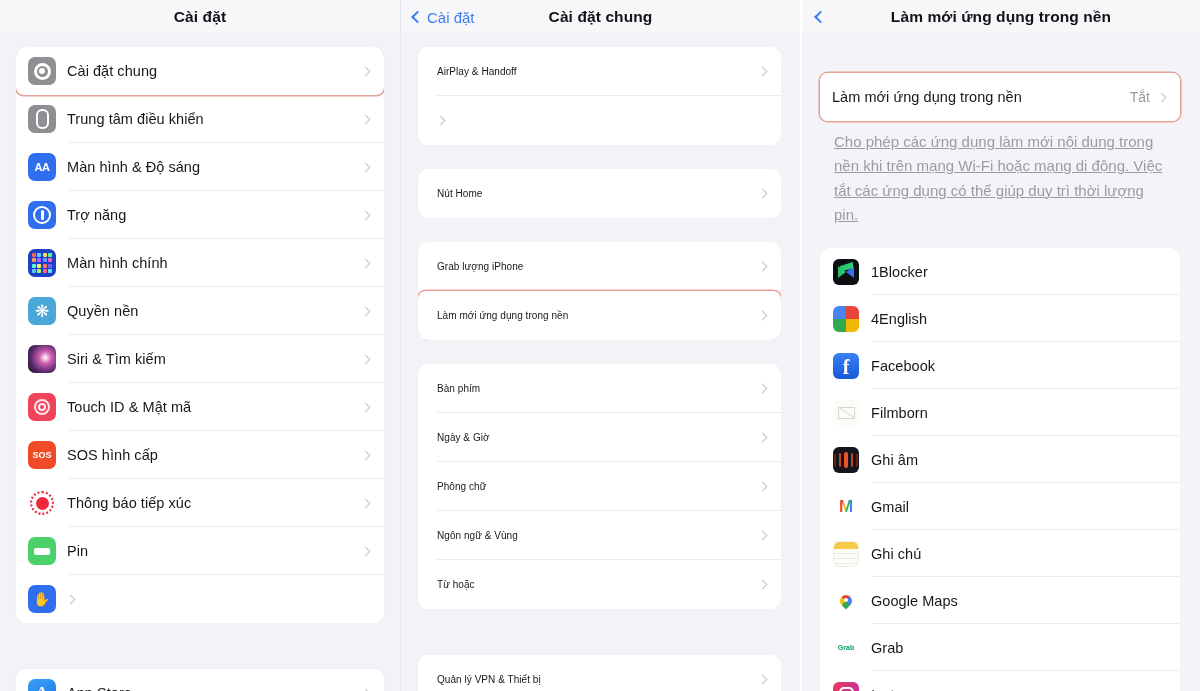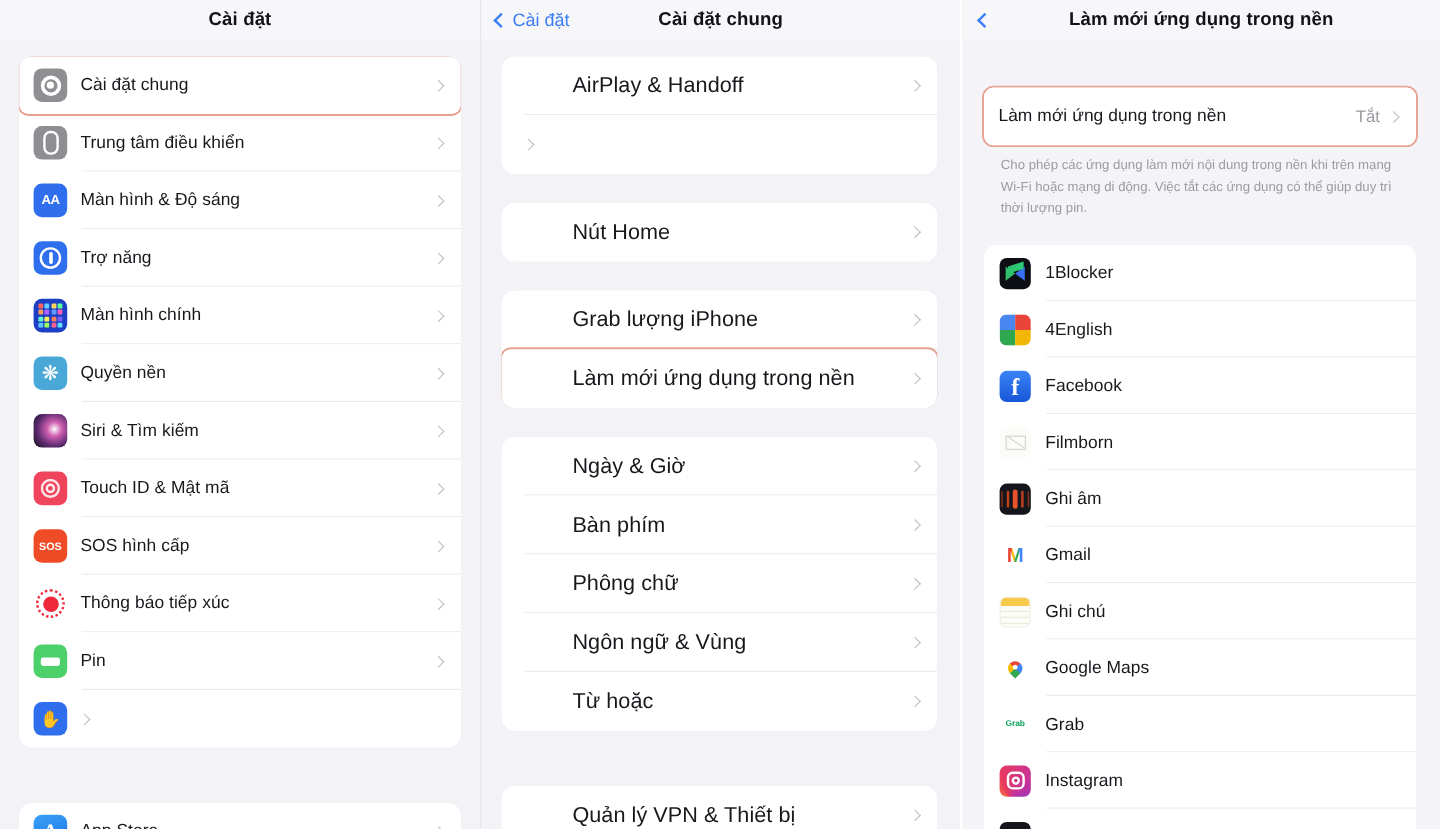--- a/index.html
+++ b/index.html
@@ -55,21 +55,21 @@
     height:48px; padding:0 13px 0 12px; background:#fff; cursor:pointer;
   }
   .panel.col2 .row { padding-left:19px; height:49px; }
   .panel.col3 .row.applist { padding-left:13px; height:47px; }
   .row .sep {
     position:absolute; left:52px; right:0; bottom:0; height:1px; background:#ececed;
   }
   .panel.col2 .row .sep { left:19px; }
   .row:last-child .sep { display:none; }
   .row .label { font-size:14.5px; color:#16181c; letter-spacing:.05px; flex:1; }
-  .panel.col2 .row .label { font-size:18px;margin-left:40px; }
+  .panel.col2 .row .label { font-size:10px; }
   .row .value { font-size:14px; color:#9a9aa0; margin-right:8px; }
   .chevR {
     width:7px; height:7px; border-right:1.7px solid #c2c2c7; border-top:1.7px solid #c2c2c7;
     transform:rotate(45deg); flex:0 0 auto; margin-right:2px;
   }
 
   
   .hl { box-shadow:0 0 0 1.6px #e6a292; border-radius:8px; z-index:3; }
   .group.hlbox { box-shadow:0 0 0 1.6px #e6a292; border-radius:8px; }
   .row.hl { border-radius:8px; }
@@ -377,26 +377,26 @@
         <div class="row hl">
           <div class="label">Làm mới ứng dụng trong nền</div>
           <div class="chevR"></div>
         </div>
       </div>
 
       <div class="gap-md"></div>
 
       <div class="group">
         <div class="row">
+          <div class="label">Bàn phím</div>
+          <div class="chevR"></div>
+          <div class="sep"></div>
+        </div>
+        <div class="row">
           <div class="label">Ngày &amp; Giờ</div>
-          <div class="chevR"></div>
-          <div class="sep"></div>
-        </div>
-        <div class="row">
-          <div class="label">Bàn phím</div>
           <div class="chevR"></div>
           <div class="sep"></div>
         </div>
         <div class="row">
           <div class="label">Phông chữ</div>
           <div class="chevR"></div>
           <div class="sep"></div>
         </div>
         <div class="row">
           <div class="label">Ngôn ngữ &amp; Vùng</div>
@@ -432,21 +432,21 @@
 
       <div class="group hlbox">
         <div class="row">
           <div class="label">Làm mới ứng dụng trong nền</div>
           <div class="value">Tắt</div>
           <div class="chevR"></div>
         </div>
       </div>
 
       <div style="height:9px"></div>
-      <div style="font-size:11px;line-height:1.62;color:#9b9ba1;padding:0 10px 0 14px;">Cho phép các ứng dụng làm mới nội dung trong nền khi trên mạng Wi-Fi hoặc mạng di động. Việc tắt các ứng dụng có thể giúp duy trì thời lượng pin.</div>
+      <div style="font-size:15px;line-height:1.62;color:#9b9ba1;padding:0 10px 0 14px;text-decoration:underline;">Cho phép các ứng dụng làm mới nội dung trong nền khi trên mạng Wi-Fi hoặc mạng di động. Việc tắt các ứng dụng có thể giúp duy trì thời lượng pin.</div>
 
       <div style="height:21px"></div>
 
       <div class="group">
 
         <div class="row applist">
           <div class="ico ico-1blk g-cube"></div>
           <div class="label">1Blocker</div>
           <div class="sep"></div>
         </div>

